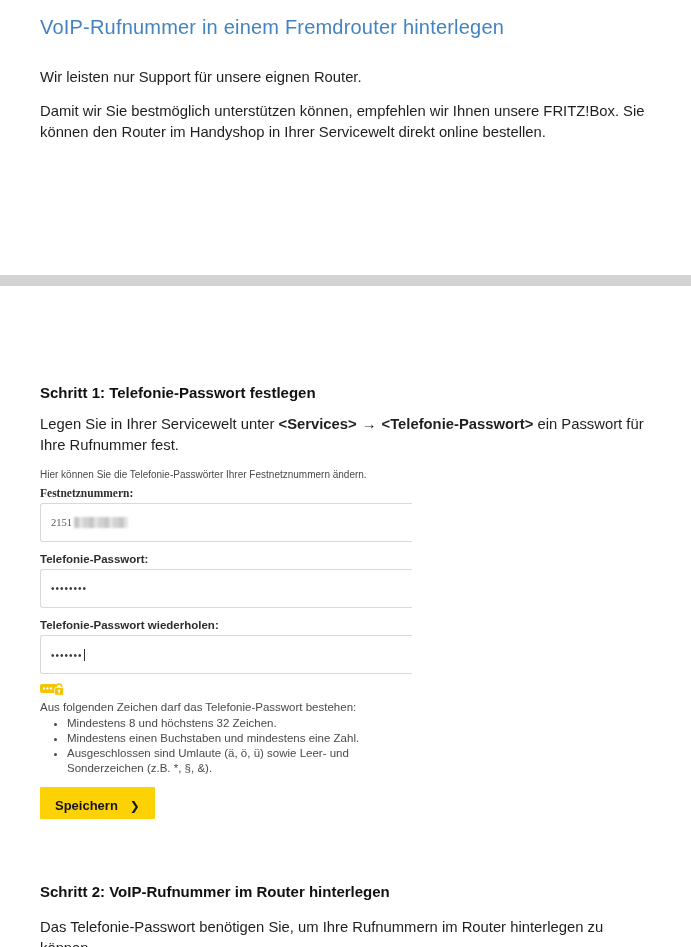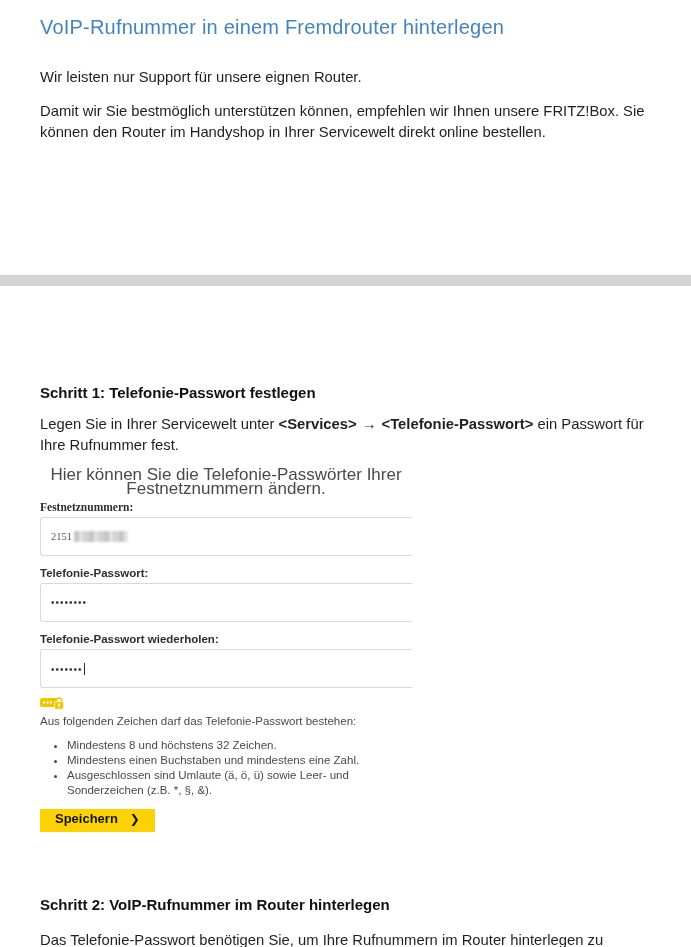--- a/index.html
+++ b/index.html
@@ -53,24 +53,23 @@
   .shot { margin-top: 12px; width: 372px; }
   .shot-title {
     color: #e30613;
     font-weight: 700;
     font-size: 27px;
     line-height: 30px;
     letter-spacing: -0.3px;
   }
   .shot-sub {
     margin-top: 0;
-    font-size: 17px;
+    font-size: 10px;
     line-height: 14px;
     color: #4a4a49;
-    text-align: center;
   }
   .field { margin-top: 10px; }
   .field-first { margin-top: 4px; font-family: Liberation Serif, serif; }
   .field-label {
     font-size: 11.5px;
     line-height: 14px;
     font-weight: 700;
     color: #2e2e2d;
   }
   .input {
@@ -105,37 +104,37 @@
     vertical-align: -2px;
   }
   .lock { margin-top: 7px; height: 16px; }
   .hint {
     margin-top: 3px;
     font-size: 11.5px;
     line-height: 15px;
     color: #4a4a49;
   }
   ul.rules {
-    margin: 9px 0 0;
+    margin: 1px 0 0;
     padding-left: 27px;
     color: #4a4a49;
   }
   ul.rules li {
     font-size: 11.5px;
     line-height: 15px;
   }
   button.save {
     margin-top: 11px;
     display: inline-flex;
     align-items: center;
     gap: 12px;
     background: #fcd205;
     border: none;
     border-radius: 1px;
-    padding: 3px 15px 7px 15px;
+    padding: 12px 15px 7px 15px;
     font-family: inherit;
     font-weight: 700;
     font-size: 13px;
     line-height: 13px;
     color: #141414;
     cursor: pointer;
   }
   .chev { font-size: 12px; line-height: 12px; }
 
   .step2 { margin-top: 62px; }

